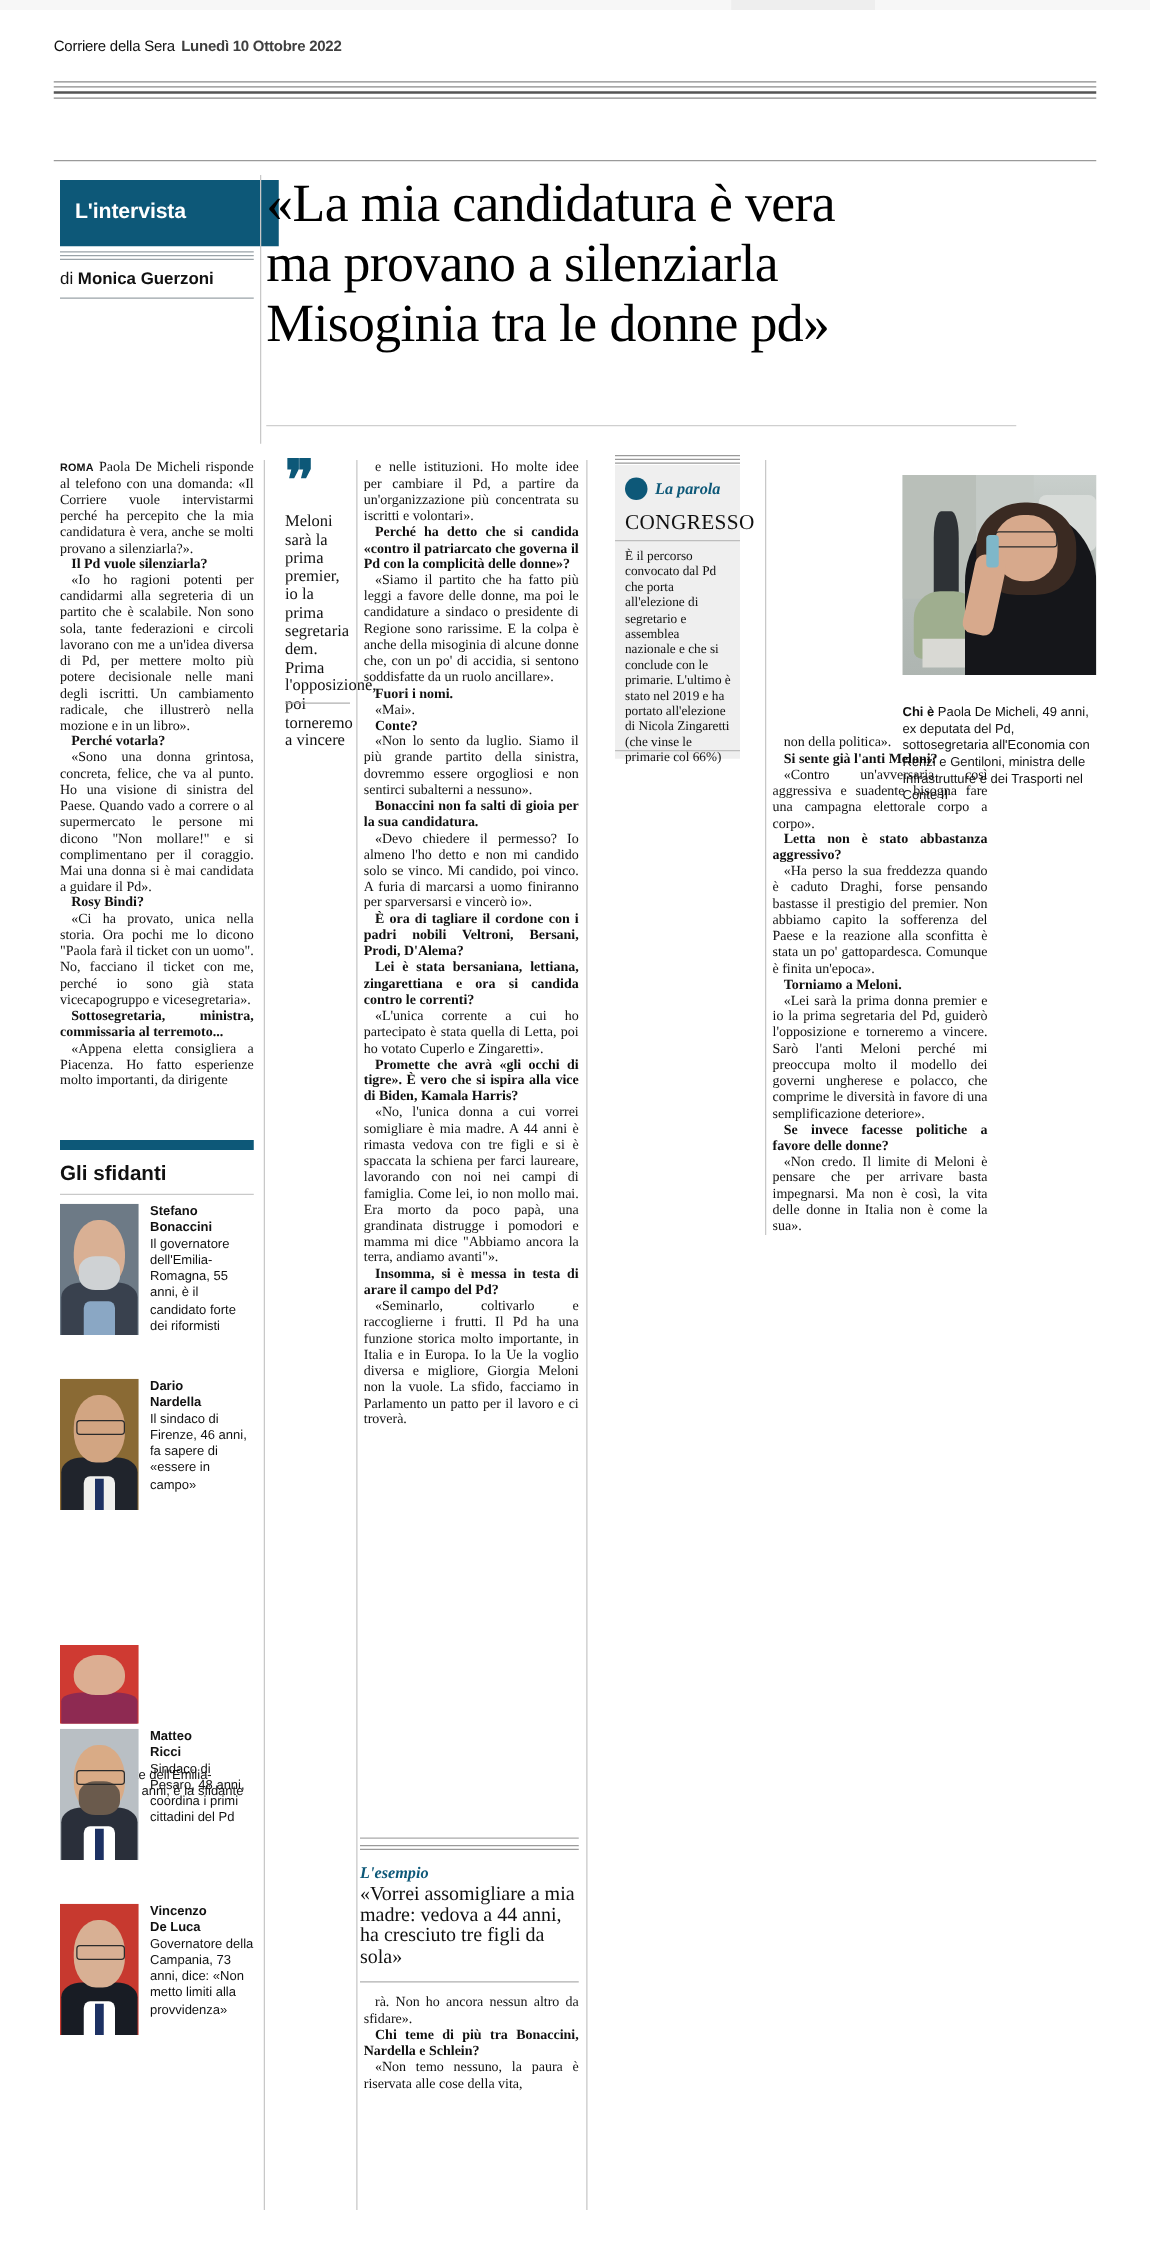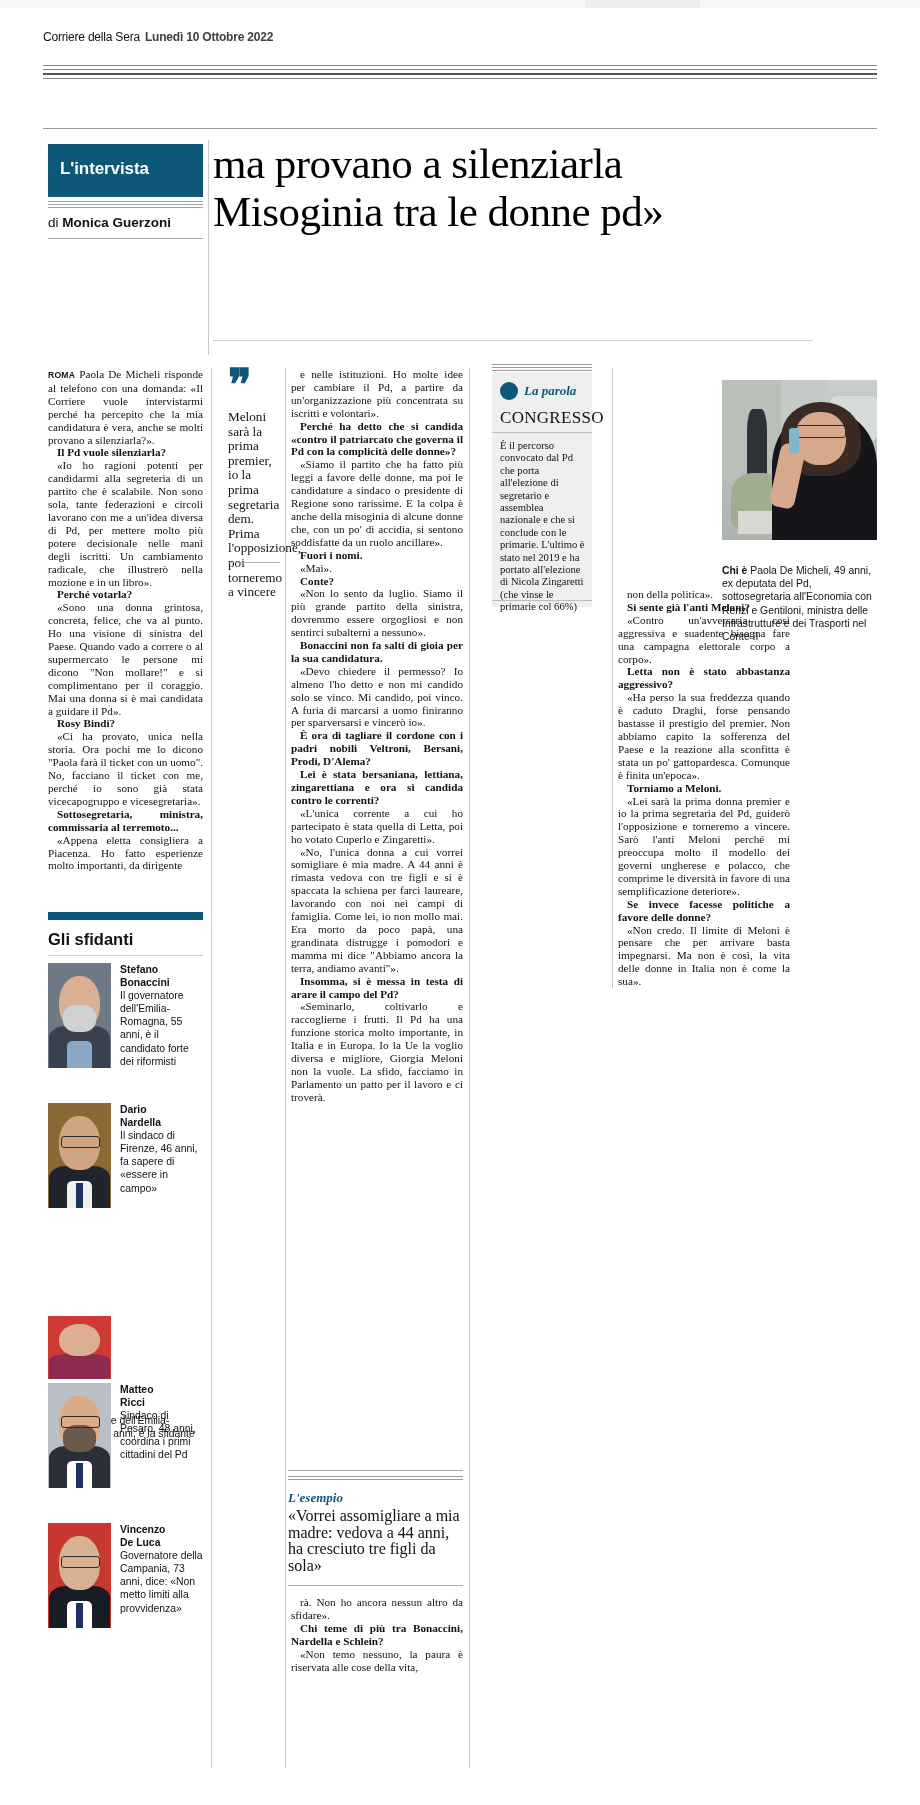--- a/index.html
+++ b/index.html
@@ -19,21 +19,21 @@
   .masthead .paper{font-family:"Liberation Sans",sans-serif;font-size:12px;color:#111;}
   .masthead .date{font-family:"Liberation Sans",sans-serif;font-size:12px;font-weight:bold;color:#404040;margin-left:5px;}
 
   .rules{position:absolute;left:43px;top:65px;width:834px;}
   .rules .r{height:1px;background:#8a8a8a;margin-bottom:3px;}
   .rules .r.thick{height:2px;background:#555;}
 
   .hairline{position:absolute;background:#b5b5b5;}
 
   
-  .label-box{position:absolute;left:48px;top:144px;width:155px;height:53px;background:#0d5878;}
+  .label-box{position:absolute;left:48px;top:144px;width:175px;height:53px;background:#0d5878;}
   .label-box span{display:block;color:#fff;font-family:"Liberation Sans",sans-serif;font-weight:bold;font-size:17px;padding:15px 0 0 12px;letter-spacing:-0.1px;}
   .label-rules{position:absolute;left:48px;top:201px;width:155px;}
   .label-rules div{height:1px;background:#9aa3a8;margin-bottom:2px;}
   .byline{position:absolute;left:48px;top:215px;width:155px;font-family:Liberation Sans, sans-serif;font-size:13.5px;}
   .byline b{font-weight:bold;}
   .byline-rule{position:absolute;left:48px;top:238px;width:155px;height:1px;background:#9aa3a8;}
 
   .vline{position:absolute;background:#c8c8c8;width:1px;}
 
   
@@ -154,20 +154,21 @@
       <div></div>
   </div>
   <div class="byline">
     <span>di </span><b>Monica Guerzoni</b>
   </div>
   <div class="byline-rule"></div>
 
   <div class="vline" style="left:208px;top:140px;height:215px;"></div>
 
   <div class="headline">
+    <div>«La mia candidatura è vera</div>
     <div>ma provano a silenziarla</div>
     <div>Misoginia tra le donne pd»</div>
   </div>
   <div class="rule-under-head"></div>
 
   <div class="col" id="c1" style="left:48px;top:368px;width:155px;">
       <p class="noind"><span class="roma">ROMA</span> Paola De Micheli risponde al telefono con una domanda: «Il Corriere vuole intervistarmi perché ha percepito che la mia candidatura è vera, anche se molti provano a silenziarla?».</p>
       <p class="q">Il Pd vuole silenziarla?</p>
       <p>«Io ho ragioni potenti per candidarmi alla segreteria di un partito che è scalabile. Non sono sola, tante federazioni e circoli lavorano con me a un'idea diversa di Pd, per mettere molto più potere decisionale nelle mani degli iscritti. Un cambiamento radicale, che illustrerò nella mozione e in un libro».</p>
       <p class="q">Perché votarla?</p>
@@ -195,20 +196,21 @@
       <p>«Siamo il partito che ha fatto più leggi a favore delle donne, ma poi le candidature a sindaco o presidente di Regione sono rarissime. E la colpa è anche della misoginia di alcune donne che, con un po' di accidia, si sentono soddisfatte da un ruolo ancillare».</p>
       <p class="q">Fuori i nomi.</p>
       <p>«Mai».</p>
       <p class="q">Conte?</p>
       <p>«Non lo sento da luglio. Siamo il più grande partito della sinistra, dovremmo essere orgogliosi e non sentirci subalterni a nessuno».</p>
       <p class="q">Bonaccini non fa salti di gioia per la sua candidatura.</p>
       <p>«Devo chiedere il permesso? Io almeno l'ho detto e non mi candido solo se vinco. Mi candido, poi vinco. A furia di marcarsi a uomo finiranno per sparversarsi e vincerò io».</p>
       <p class="q">È ora di tagliare il cordone con i padri nobili Veltroni, Bersani, Prodi, D'Alema?</p>
       <p class="q">Lei è stata bersaniana, lettiana, zingarettiana e ora si candida contro le correnti?</p>
       <p>«L'unica corrente a cui ho partecipato è stata quella di Letta, poi ho votato Cuperlo e Zingaretti».</p>
+      <p class="q">Promette che avrà «gli occhi di tigre». È vero che si ispira alla vice di Biden, Kamala Harris?</p>
       <p>«No, l'unica donna a cui vorrei somigliare è mia madre. A 44 anni è rimasta vedova con tre figli e si è spaccata la schiena per farci laureare, lavorando con noi nei campi di famiglia. Come lei, io non mollo mai. Era morto da poco papà, una grandinata distrugge i pomodori e mamma mi dice "Abbiamo ancora la terra, andiamo avanti"».</p>
       <p class="q">Insomma, si è messa in testa di arare il campo del Pd?</p>
       <p>«Seminarlo, coltivarlo e raccoglierne i frutti. Il Pd ha una funzione storica molto importante, in Italia e in Europa. Io la Ue la voglio diversa e migliore, Giorgia Meloni non la vuole. La sfido, facciamo in Parlamento un patto per il lavoro e ci troverà.</p>
     </div>
 
   <div class="parola-rules">
       <div></div>
       <div></div>
       <div></div>
     </div>

